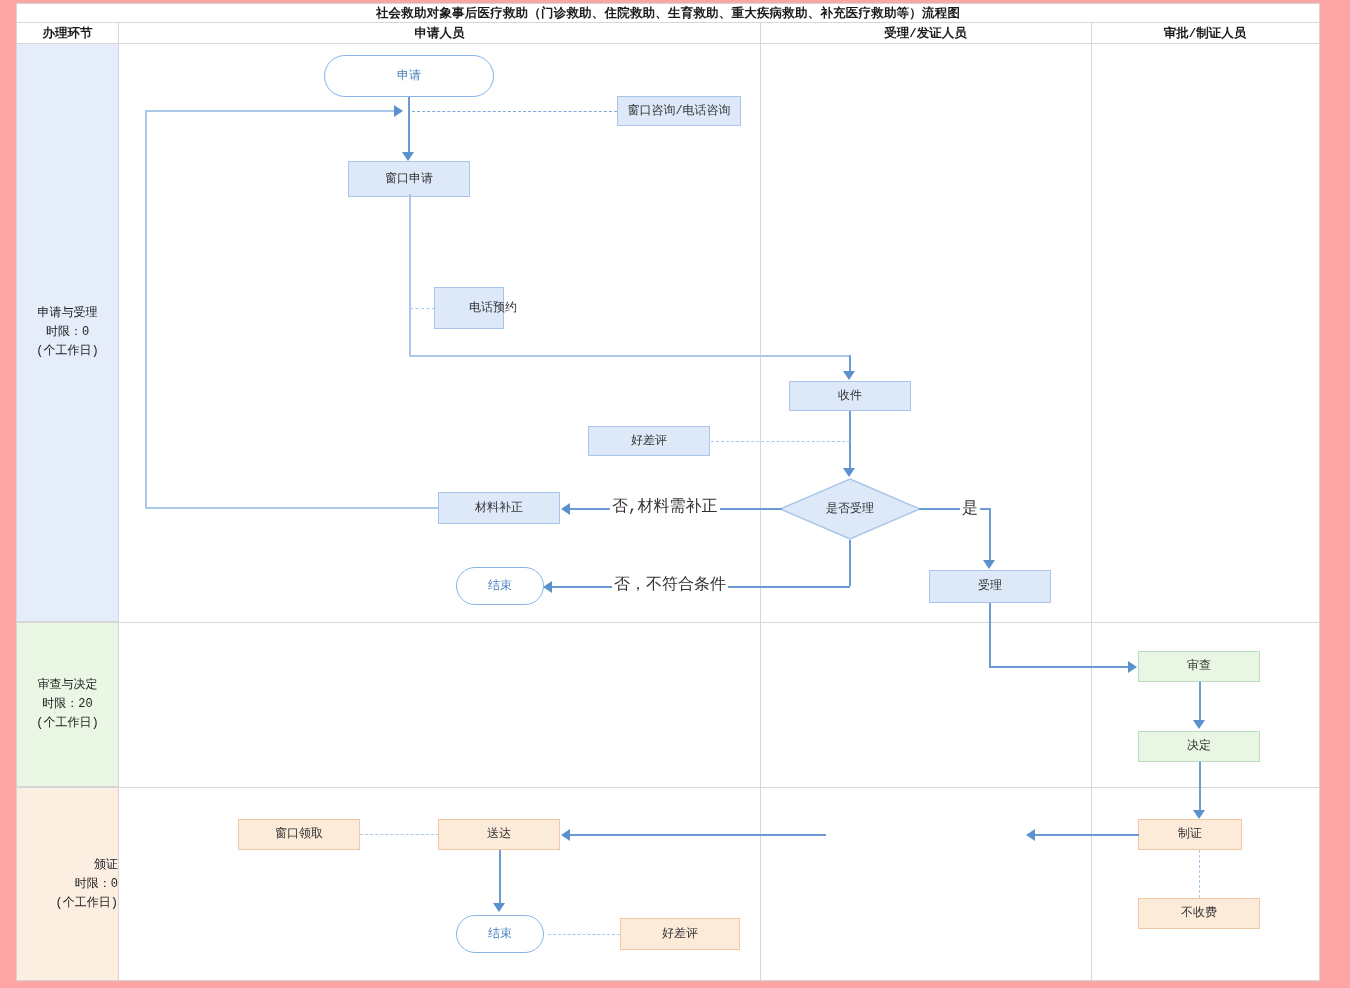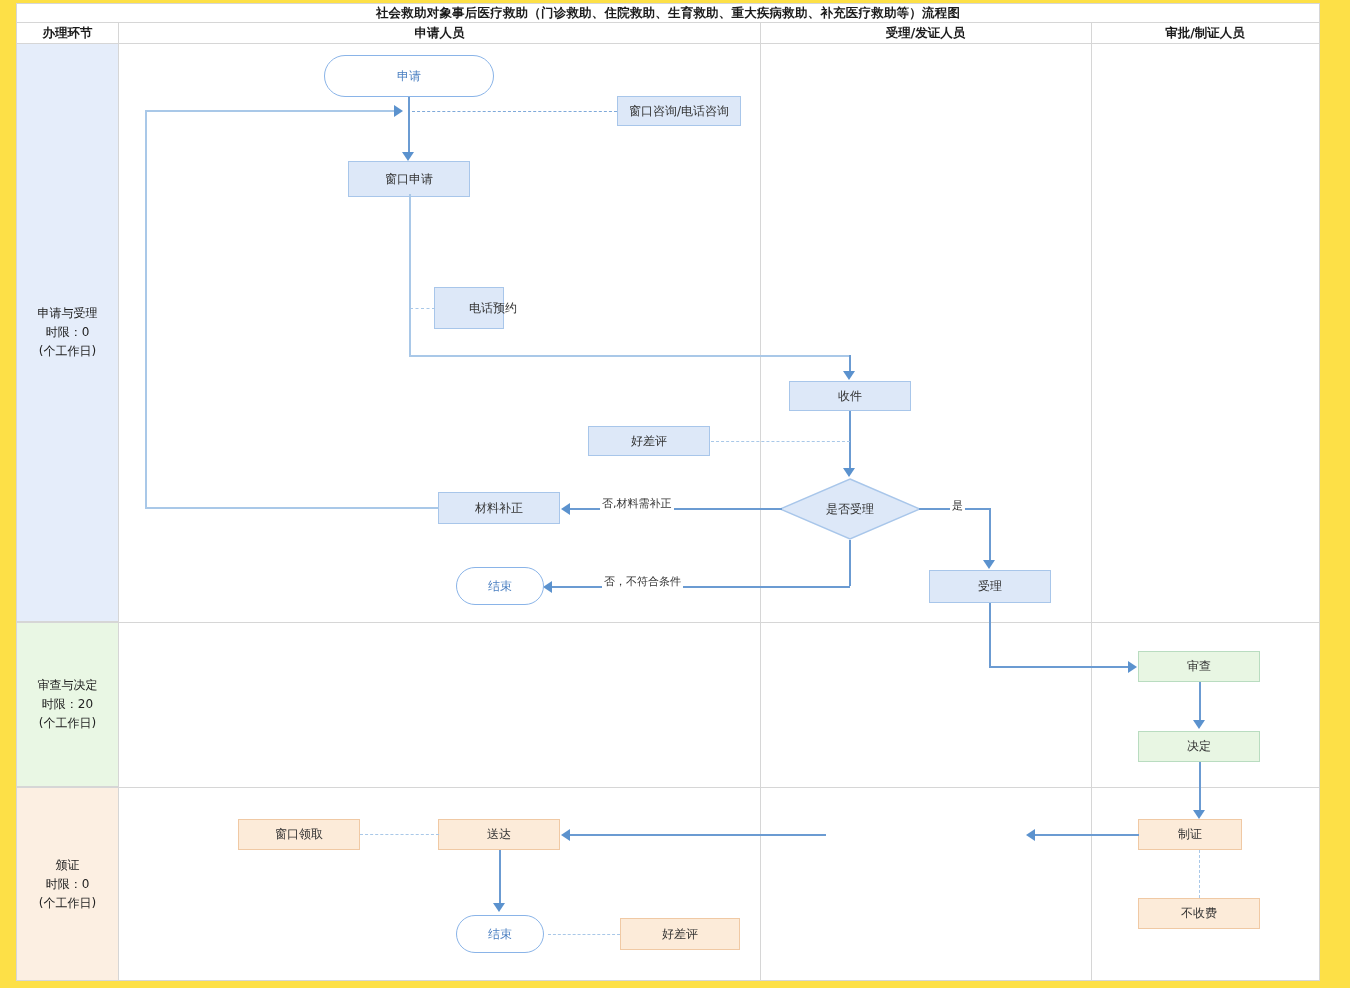--- a/index.html
+++ b/index.html
@@ -5,22 +5,23 @@
   html, body {
     margin: 0;
     padding: 0;
     background: #ffffff;
     font-family: "DejaVu Sans", "Liberation Sans", sans-serif;
   }
   #page {
     position: relative;
     width: 1350px;
     height: 988px;
-    background: #fde047;
+    background: #fca5a5;
     overflow: hidden;
+    font-family: Liberation Mono, monospace;
   }
 
   
   .frame {
     position: absolute;
     left: 16px;
     top: 3px;
     width: 1304px;
     height: 978px;
     border: 1px solid #d6d6d6;
@@ -90,21 +91,21 @@
     align-items: center;
     justify-content: center;
     font-size: 12px;
     color: #222;
     line-height: 19px;
     border-bottom: 1px solid #d6d6d6;
   }
   .stage div { white-space: nowrap; }
   .stage.s1 { background: #e5edfa; }
   .stage.s2 { background: #e9f7e4; }
-  .stage.s3 { background: #fcefe2; }
+  .stage.s3 { background: #fcefe2; align-items: flex-end; }
 
   
   .node {
     position: absolute;
     box-sizing: border-box;
     display: flex;
     align-items: center;
     justify-content: center;
     font-size: 12px;
     color: #333;
@@ -173,25 +174,26 @@
     border-right: 9px solid #5b92ce;
   }
   .ar-right {
     border-top: 6px solid transparent;
     border-bottom: 6px solid transparent;
     border-left: 9px solid #5b92ce;
   }
 
   .edge-label {
     position: absolute;
-    font-size: 11px;
+    font-size: 16px;
     color: #333;
     background: #ffffff;
     padding: 0 2px;
     white-space: nowrap;
+    margin-left: 10px;
   }
 </style>
 </head>
 <body>
 
 <div id="page">
 
   <div class="frame"></div>
 
   <div class="title-row">

